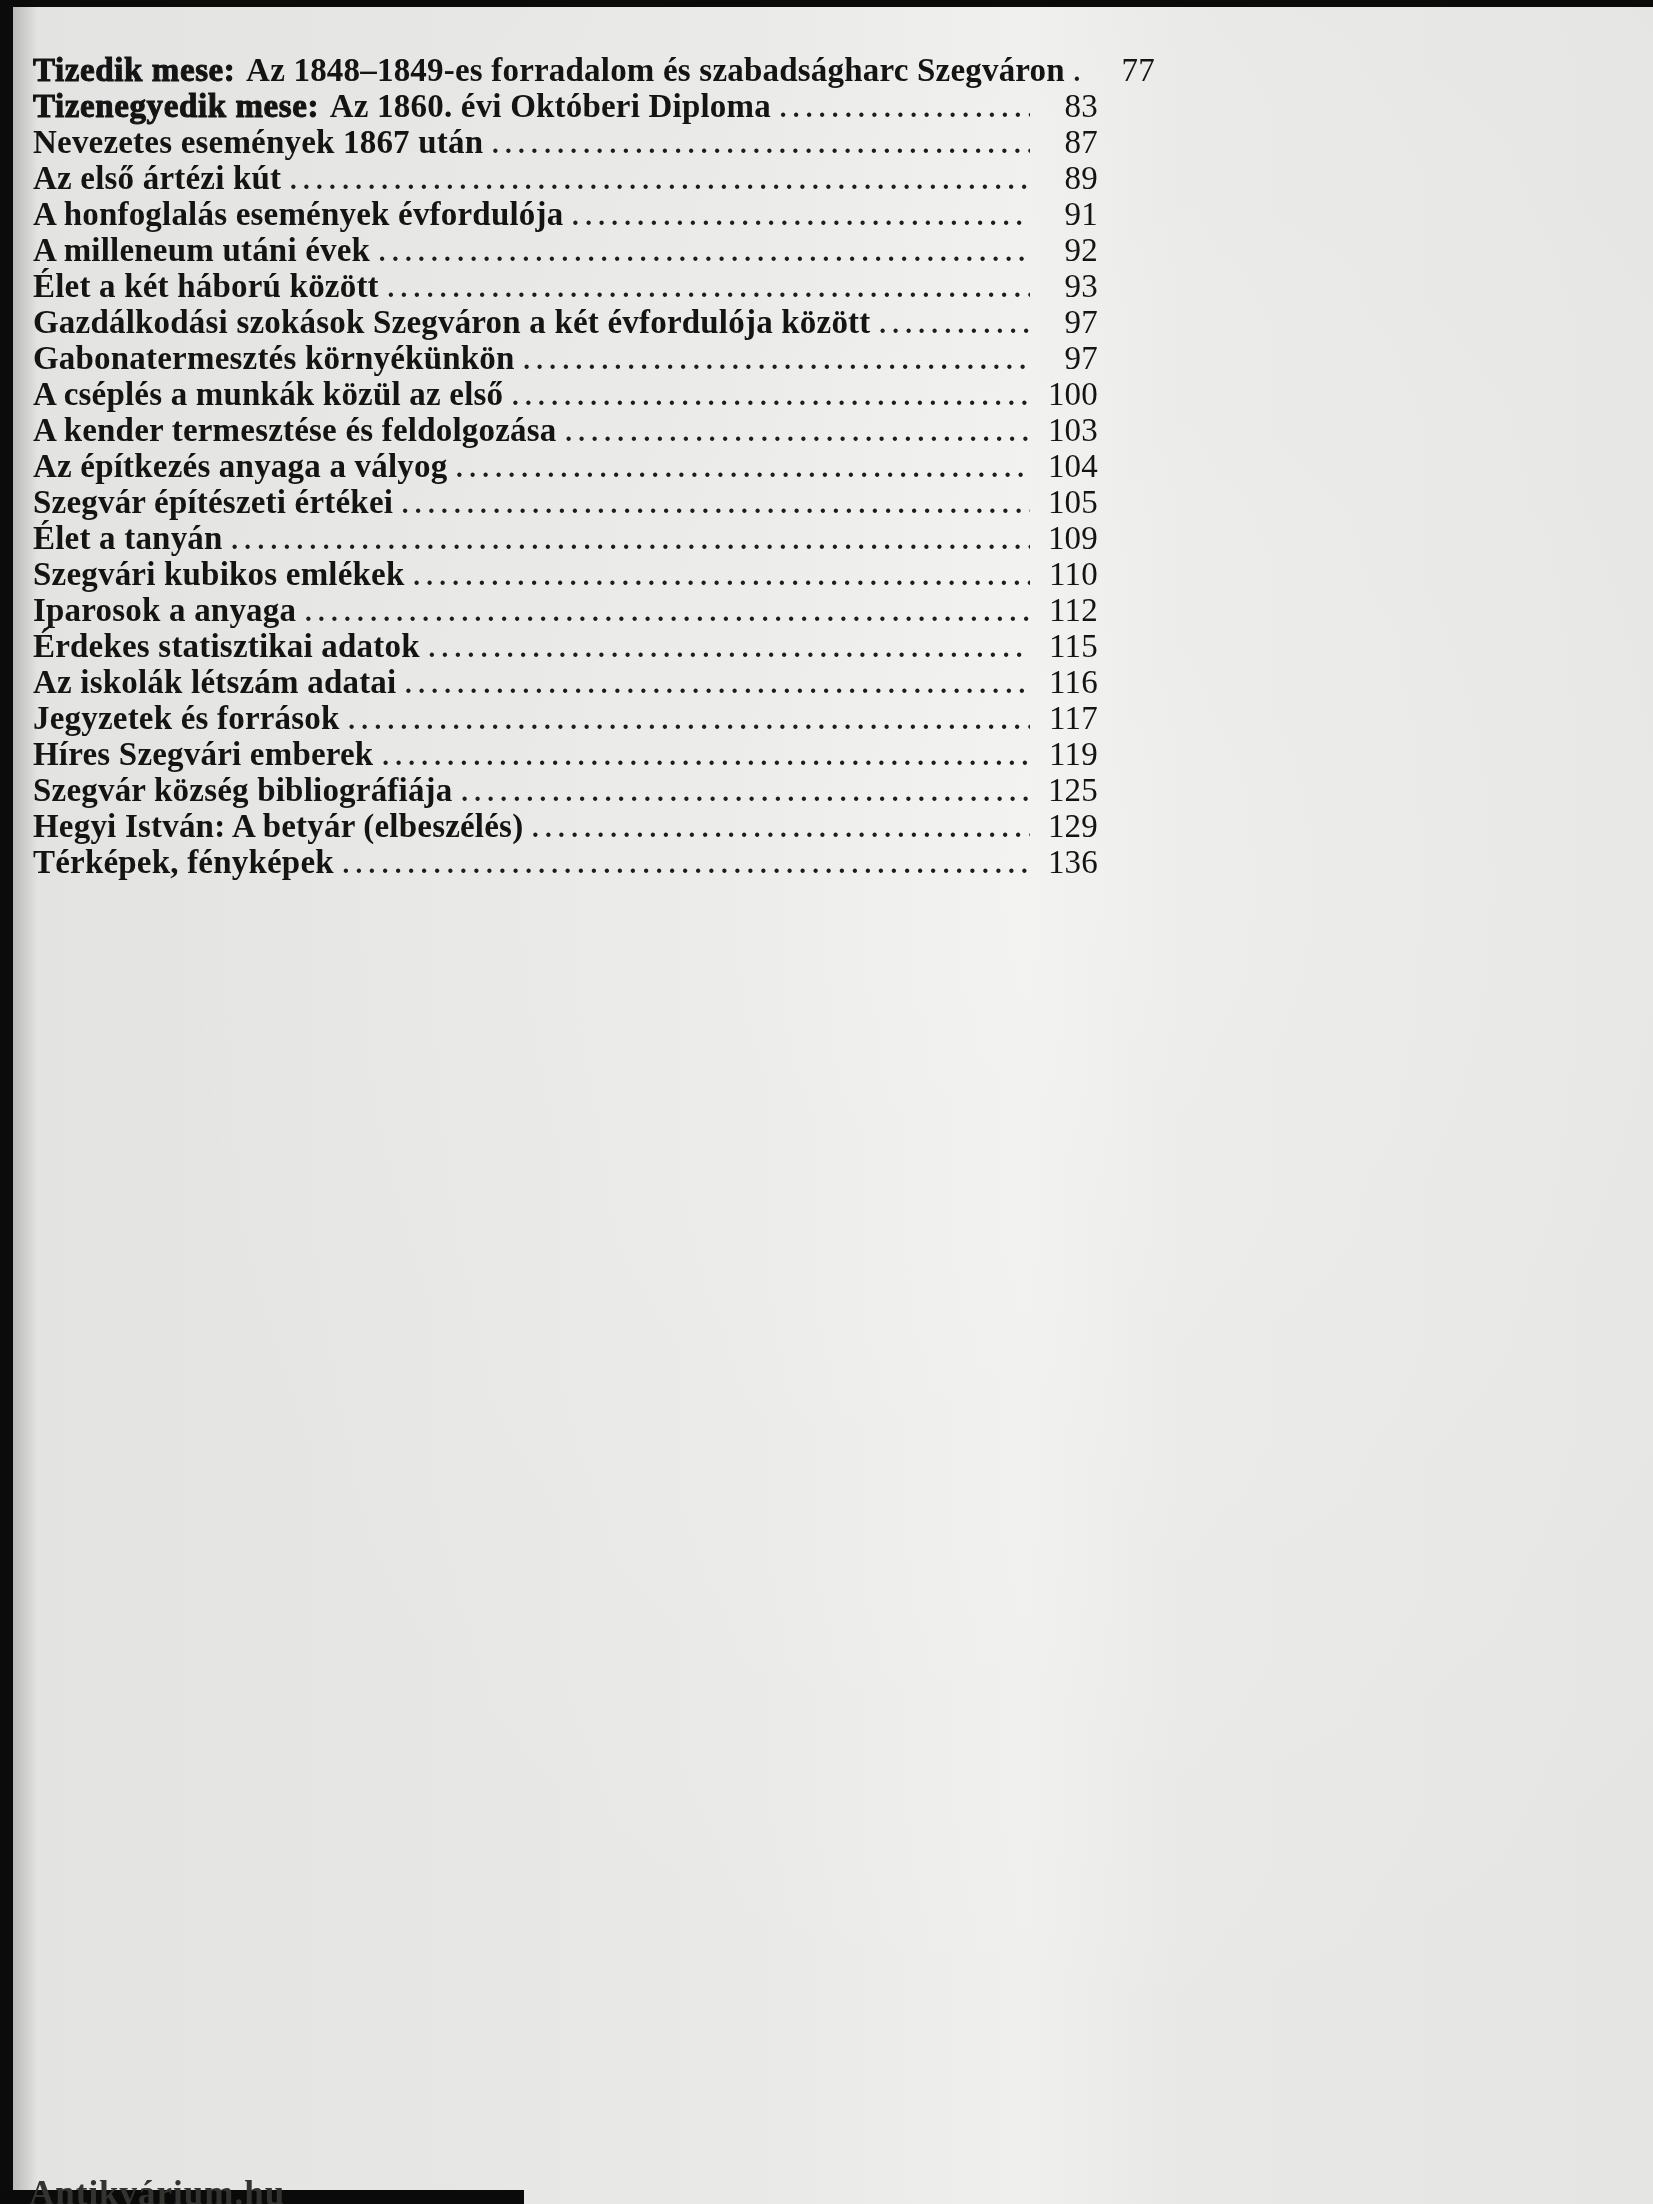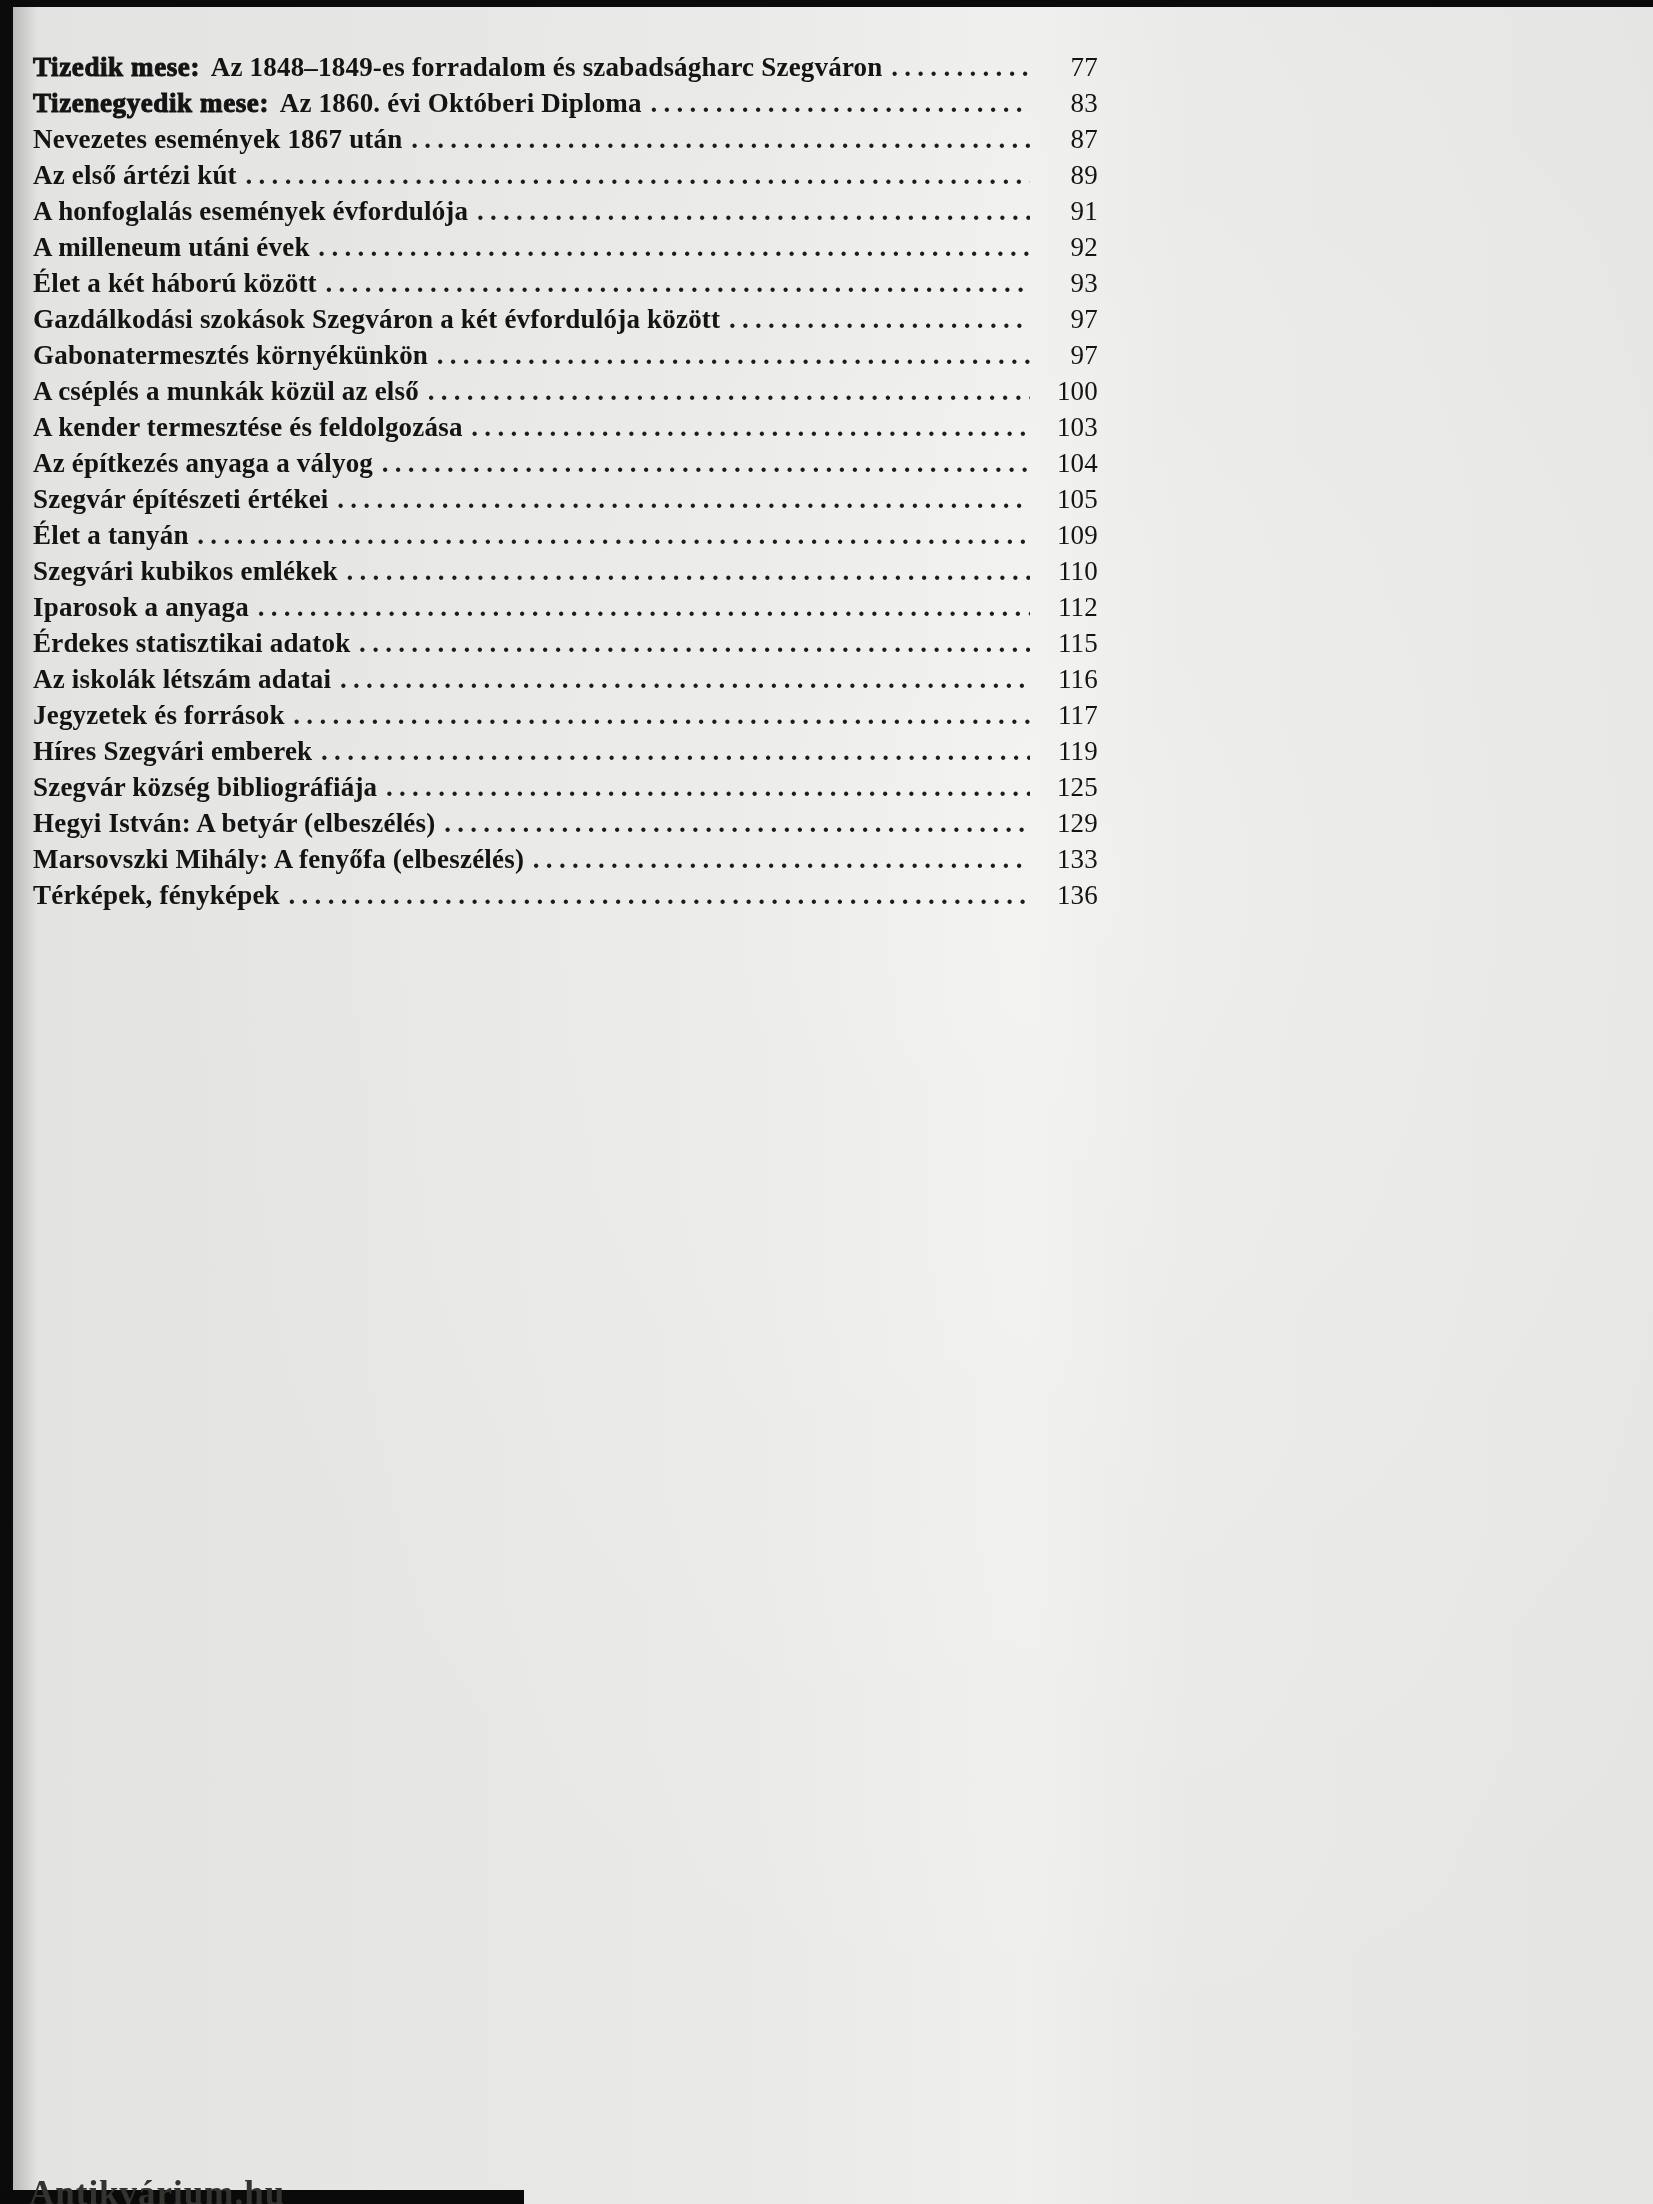--- a/index.html
+++ b/index.html
@@ -40,21 +40,21 @@
   .toc {
     position: absolute;
     left: 33px;
     top: 52px;
     width: 1065px;
   }
   .toc-row {
     display: flex;
     align-items: baseline;
     height: 36px;
-    font-size: 27px;
+    font-size: 33px;
     font-weight: 700;
     white-space: nowrap;
     letter-spacing: 0.2px;
   }
   .prefix {
     margin-right: 10.7px;
     -webkit-text-stroke: 1px currentColor;
     letter-spacing: 0.6px;
   }
   .title {
@@ -244,26 +244,20 @@
     <span class="pagenum">125</span>
   </div>
 
   <div class="toc-row">
 
     <span class="title">Hegyi István: A betyár (elbeszélés)</span>
     <span class="dots"></span>
     <span class="pagenum">129</span>
   </div>
 
-  <div class="toc-row">
-
-    <span class="title">Marsovszki Mihály: A fenyőfa (elbeszélés)</span>
-    <span class="dots"></span>
-    <span class="pagenum">133</span>
-  </div>
 
   <div class="toc-row">
 
     <span class="title">Térképek, fényképek</span>
     <span class="dots"></span>
     <span class="pagenum">136</span>
   </div>
 </div>
 
   <div class="edge-top"></div>

